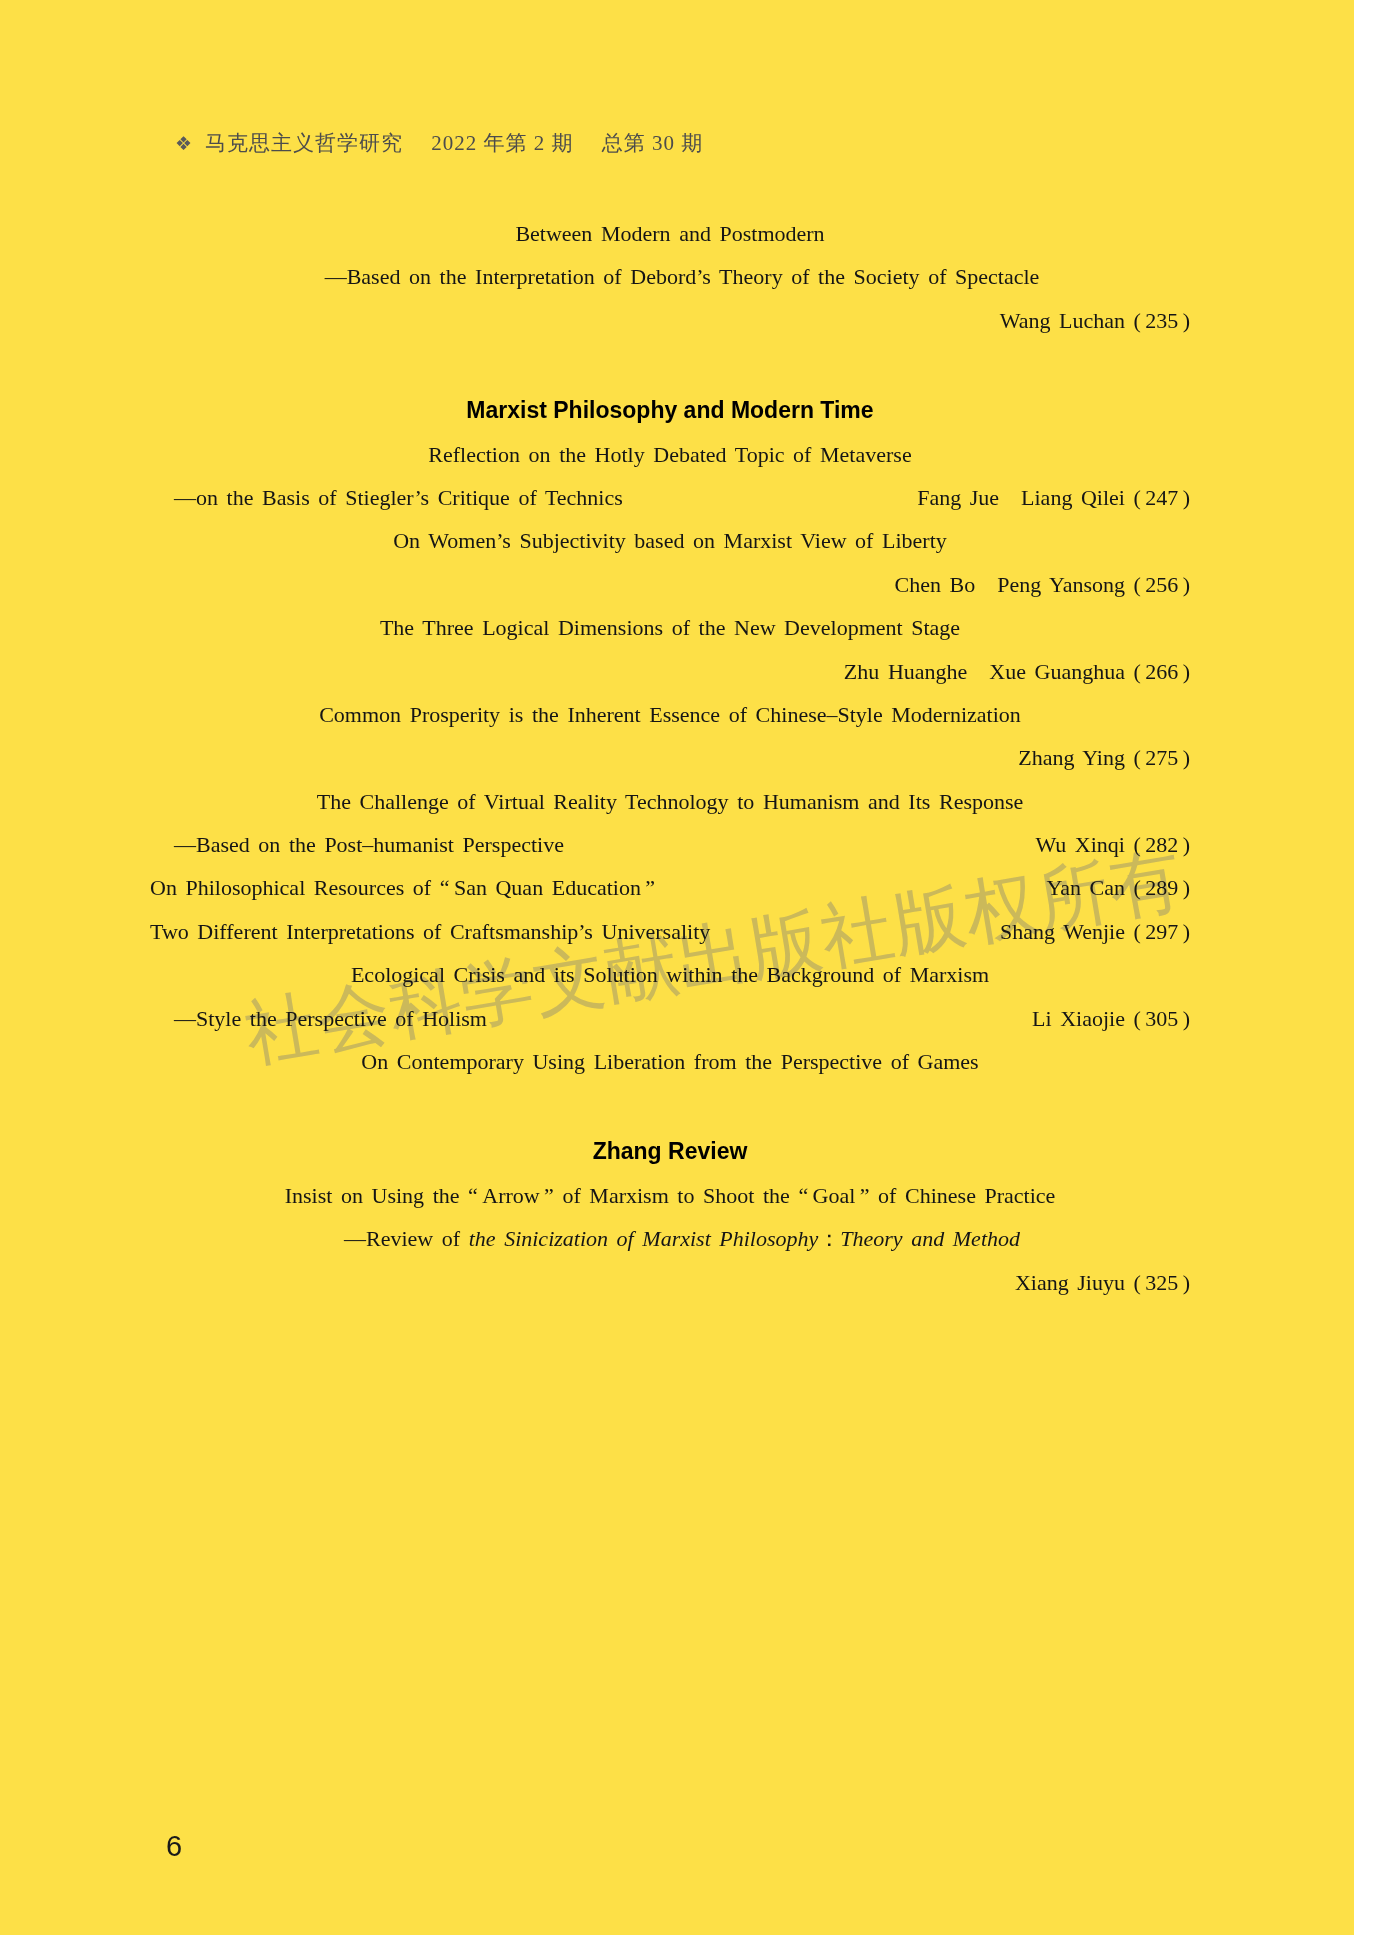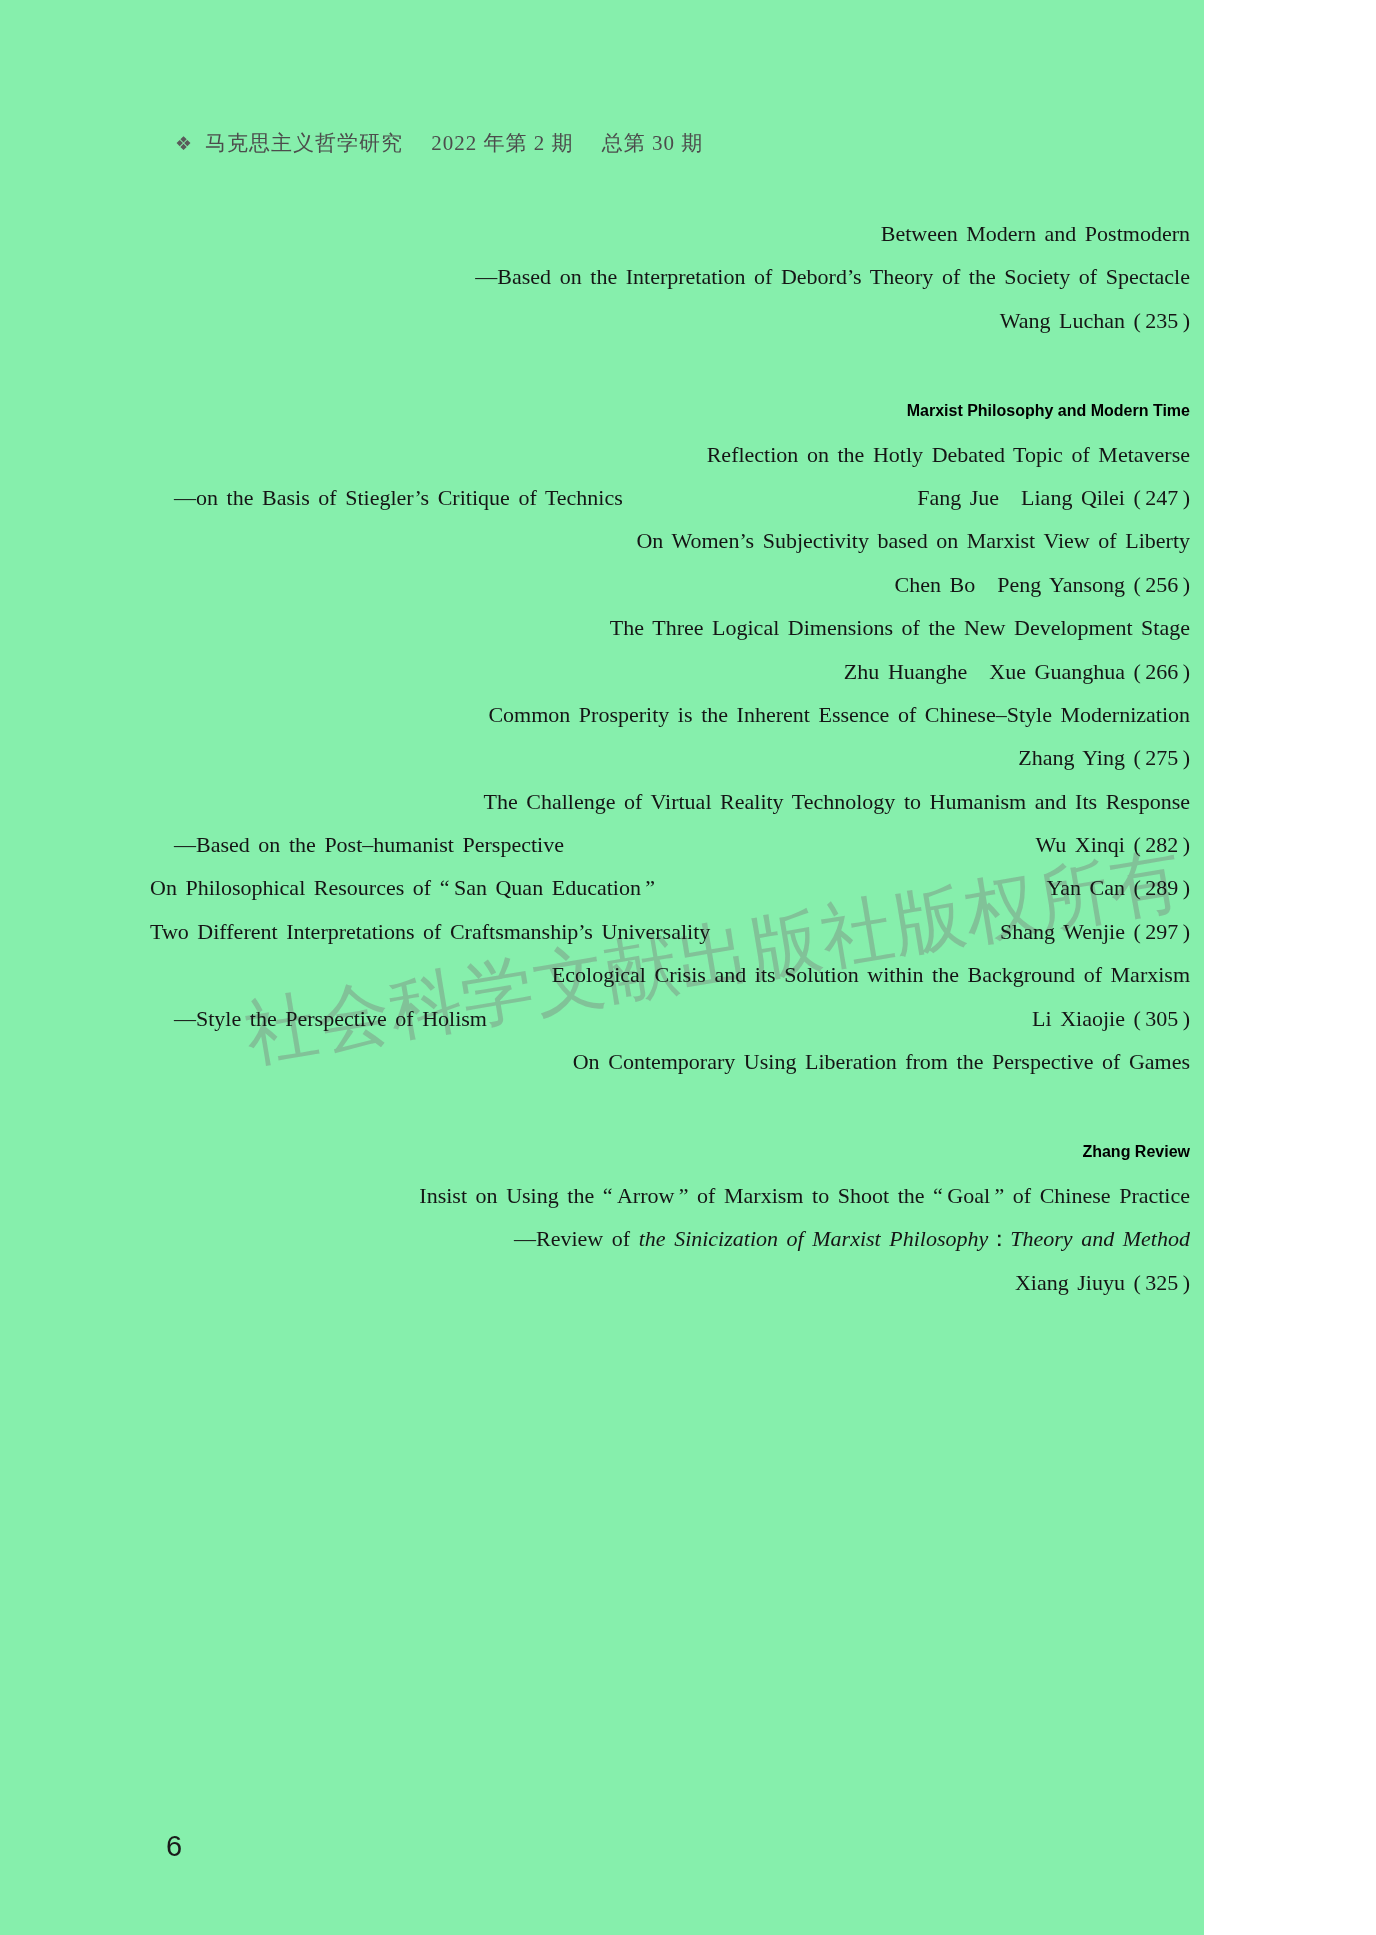--- a/index.html
+++ b/index.html
@@ -1,19 +1,19 @@
 <!DOCTYPE html>
 <html><head>
 <meta charset="utf-8">
 <style>
   html,body { margin:0; padding:0; background:#ffffff; }
   .page {
     position:relative;
-    width:1204px; height:1935px;
-    background:#86efac;
+    width:1354px; height:1935px;
+    background:#fde047;
     overflow:hidden;
     font-family:"Liberation Serif", serif;
     color:#151515;
   }
   
   .journal-header {
     position:absolute; left:150px; top:104px;
     font-size:21px; color:#4c4c4c;
     letter-spacing:1px;
     white-space:pre;
@@ -32,36 +32,36 @@
     font-family:"Liberation Serif", serif;
     pointer-events:none;
   }
   
   .toc {
     position:absolute; left:150px; top:212px; width:1040px;
     z-index:2;
   }
   .row {
     display:flex;
-    justify-content:flex-end;
+    justify-content:center;
     align-items:baseline;
     height:43.4px;
     line-height:43.4px;
     font-size:22px;
     word-spacing:0.14em;
     white-space:nowrap;
   }
   .row .left  { text-align:left; }
   .row .right { margin-left:auto; text-align:right; }
   .indent .left { padding-left:24px; }
   .section-row {
     margin-top:47px;
     font-family:"Liberation Sans", sans-serif;
     font-weight:bold;
-    font-size:16px;
+    font-size:23px;
     color:#000000;
     word-spacing:normal;
   }
   .it { font-style:italic; }
   
   .page-number {
     position:absolute; left:166px; top:1830px;
     font-family:"Liberation Sans", sans-serif;
     font-size:29px; color:#1a1a1a;
     z-index:2;

